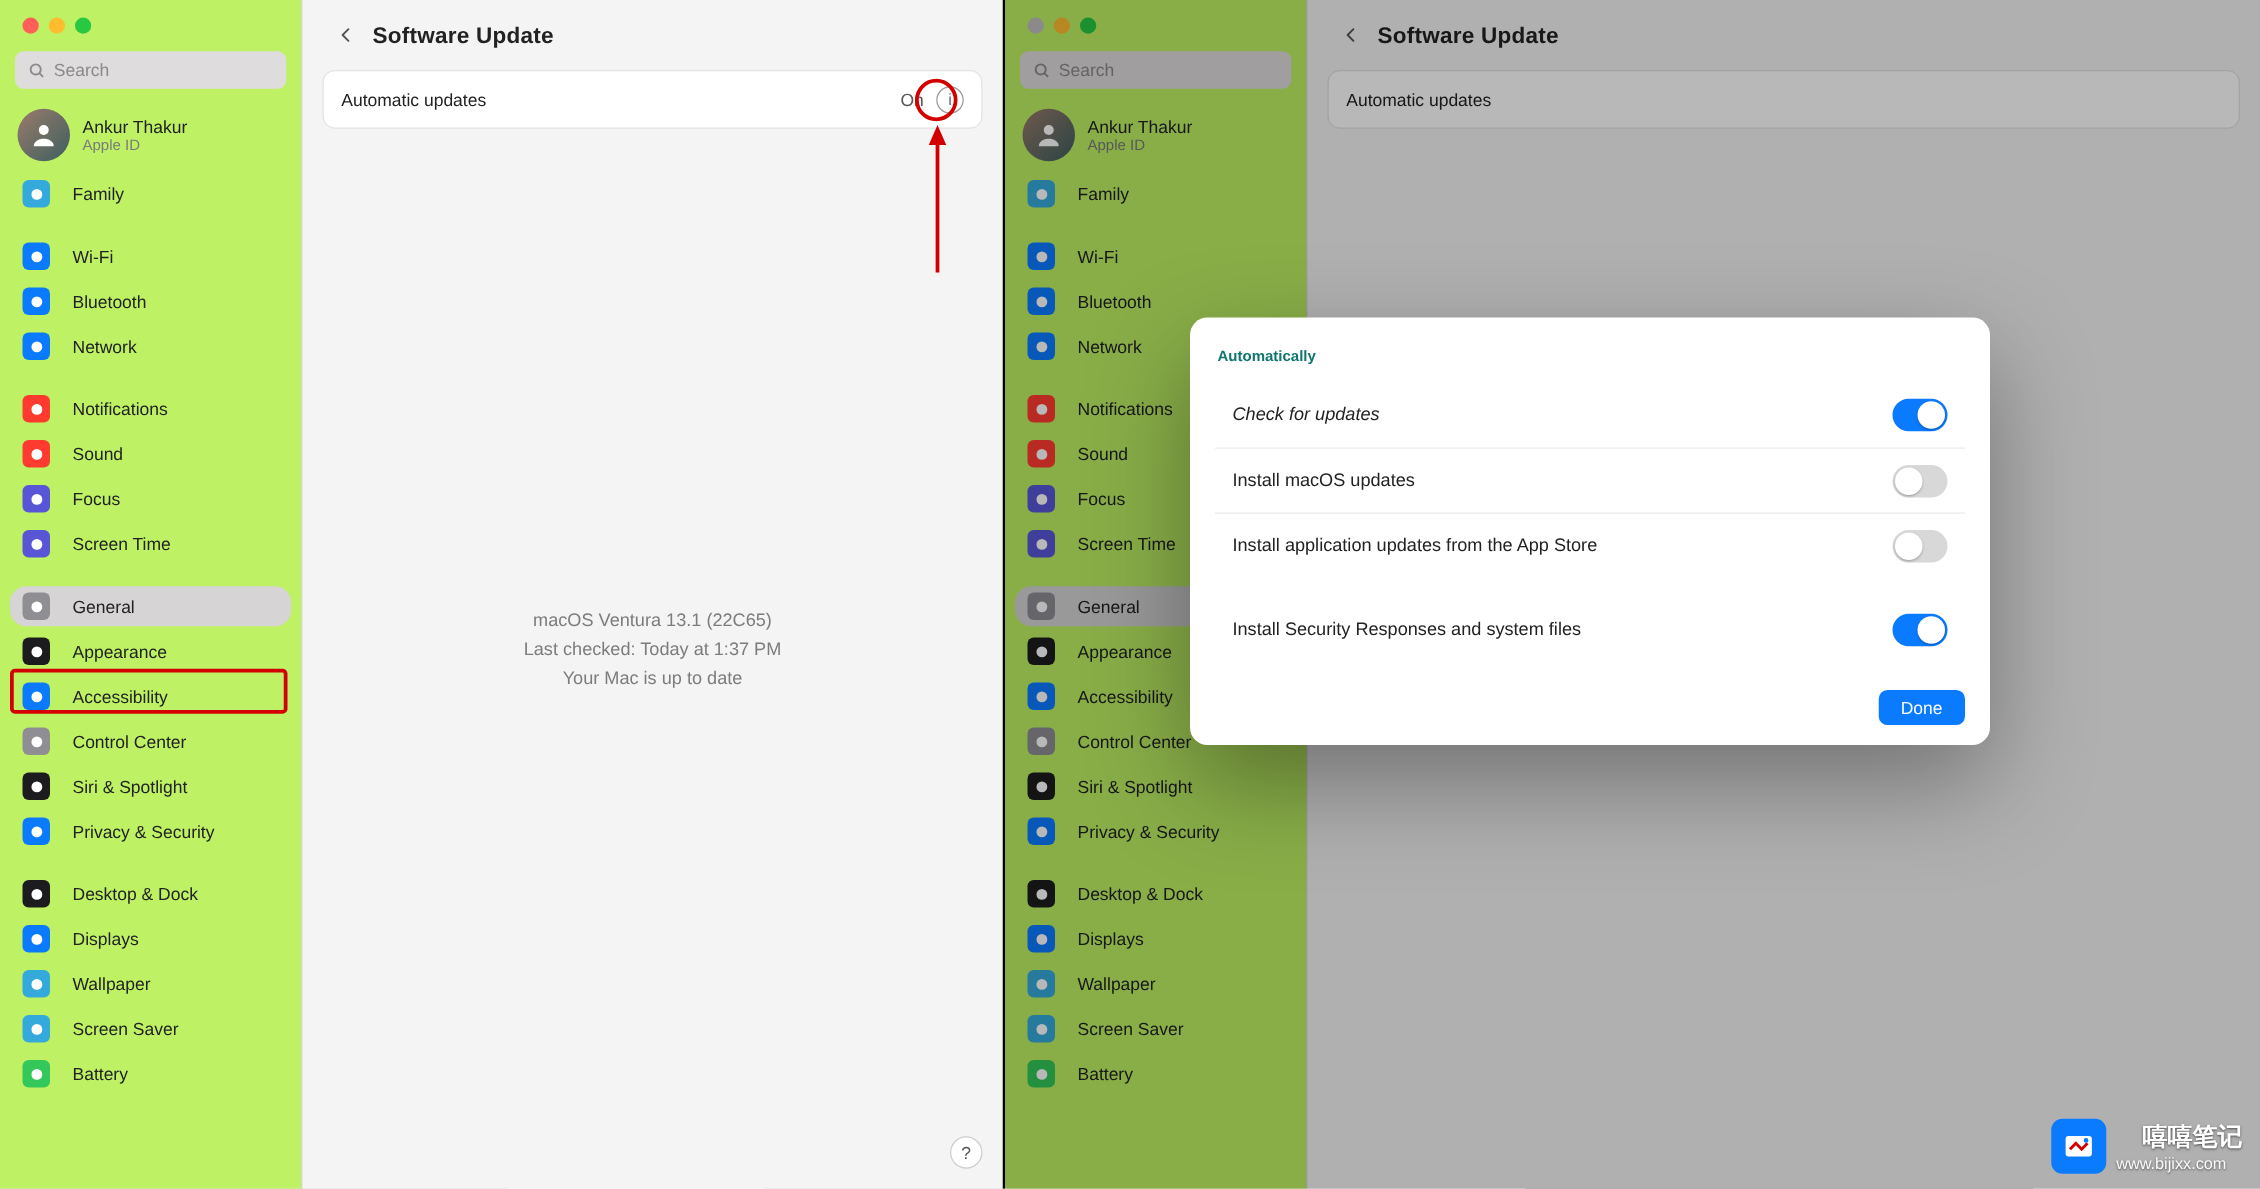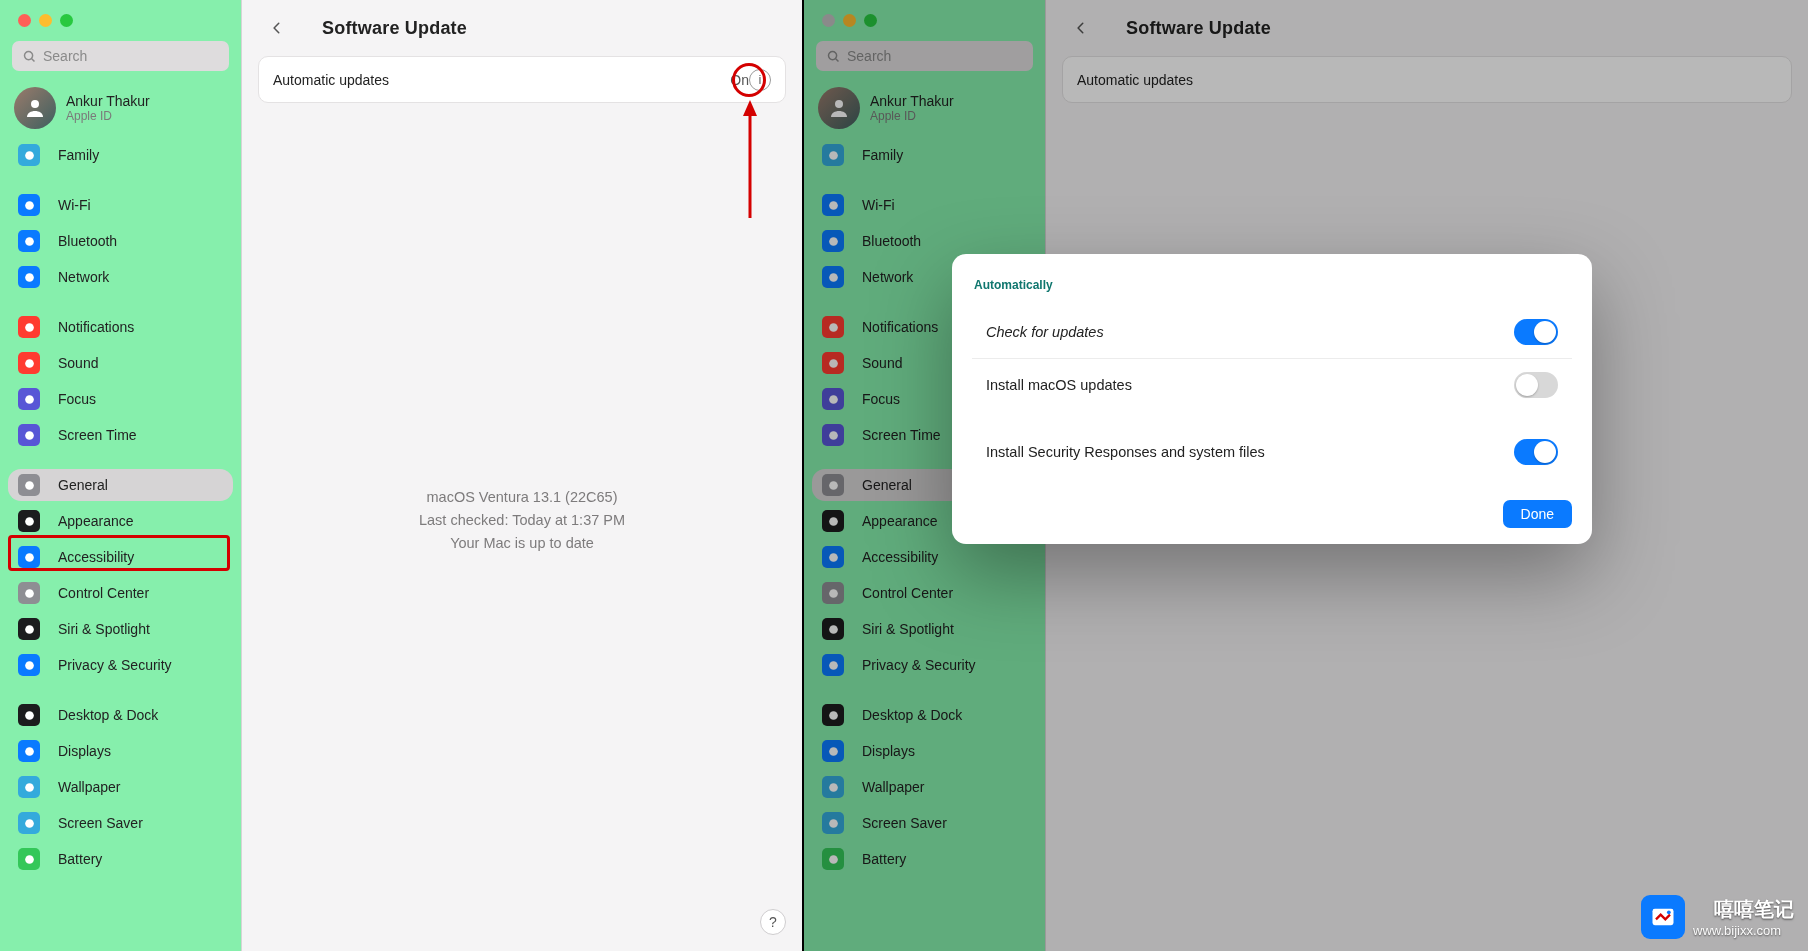--- a/index.html
+++ b/index.html
@@ -4,21 +4,21 @@
 <style>
   * { box-sizing: border-box; margin: 0; padding: 0; font-family: -apple-system, "SF Pro Text", "Helvetica Neue", Arial, sans-serif; }
   html, body { width: 1808px; height: 951px; overflow: hidden; }
   body { display: flex; background:#f0f0f0; }
 
   .panel { position: relative; height: 951px; display:flex; }
   .left-panel { width: 804px; border-right: 2px solid #000; }
   .right-panel { width: 1004px; }
   .dimmer { position:absolute; inset:0; background:rgba(0,0,0,0.28); z-index:5; pointer-events:none;}
 
-  .sidebar { width: 242px; background:#86efac; border-right:1px solid #d6d4d5; display:flex; flex-direction:column; padding:0; }
+  .sidebar { width: 242px; background:#bef264; border-right:1px solid #d6d4d5; display:flex; flex-direction:column; padding:0; }
   .traffic { display:flex; gap:8px; padding:14px 14px 6px 18px; }
   .tl { width:13px; height:13px; border-radius:50%; }
   .tl.red{background:#ff5f57;} .tl.yellow{background:#febc2e;} .tl.green{background:#28c840;}
   .tl.gray{background:#bfbfbf;}
 
   .search-wrap{ padding:8px 12px 6px 12px;}
   .search { display:flex; align-items:center; gap:6px; width:100%; height:30px; border-radius:7px; background:#dedcdd; padding:0 10px; color:#8a8a8a;}
   .search svg{flex:0 0 auto;}
   .search span{font-size:14px;}
 
@@ -31,28 +31,28 @@
   .sb-group.tight{padding-top:0;}
   .sb-spacer{height:14px;}
   .sb-item{display:flex;align-items:center;gap:18px;height:32px;padding:0 10px;border-radius:7px;cursor:default;}
   .sb-item.selected{background:#d6d4d5;border-radius:13px;}
   .sb-item .icon{width:22px;height:22px;border-radius:5px;display:flex;align-items:center;justify-content:center;font-size:13px;color:#fff;flex:0 0 22px;}
   .sb-item .label{font-size:14px;color:#222;}
 
   .hl-red{position:absolute; border:3px solid #d40000; border-radius:4px; pointer-events:none; z-index:3;}
 
   .main{flex:1; background:#f5f4f5; display:flex; flex-direction:column; position:relative;}
-  .header{display:flex;align-items:center;gap:30px;height:56px;padding:16px 20px;}
+  .header{display:flex;align-items:center;gap:6px;height:56px;padding:16px 20px;}
   .back-btn{width:30px;height:30px;display:flex;align-items:center;justify-content:center;color:#666;border-radius:6px;}
   .title{font-size:18px;font-weight:700;color:#222;letter-spacing:.2px;}
 
   .card{margin:0 16px; background:#fff; border:1px solid #e4e2e3; border-radius:10px;}
   .row{display:flex;align-items:center;justify-content:space-between;height:45px;padding:0 14px;}
   .row .l{font-size:14px;color:#222;}
-  .row .r{display:flex;align-items:center;color:#555;font-size:14px;}
+  .row .r{display:flex;align-items:center;gap:10px;color:#555;font-size:14px;}
   .info-btn{width:22px;height:22px;border:1.5px solid #9a9a9a;border-radius:50%;display:flex;align-items:center;justify-content:center;color:#6a6a6a;font-size:13px;}
 
   .circle-red{position:absolute;border:3px solid #d40000;border-radius:50%;width:34px;height:34px;pointer-events:none;z-index:3;}
   .arrow-red{position:absolute;z-index:3;color:#d40000;}
   .arrow-red .shaft{stroke:#d40000;stroke-width:3;}
   .arrow-red .head{fill:#d40000;}
 
   .status-block{position:absolute;left:0;right:0;top:486px;text-align:center;color:#7d7b7c;font-size:14.5px;line-height:1.6;}
 
   .help-btn{position:absolute;right:16px;bottom:16px;width:26px;height:26px;border-radius:50%;border:1px solid #cfcdcf;background:#fff;display:flex;align-items:center;justify-content:center;color:#555;font-size:14px;}
@@ -606,20 +606,26 @@
             <div class="switch on">
               <div class="knob"></div>
             </div>
           </div>
           <div class="dlg-row">
             <div style="font-size: 14.5px; color: rgb(34, 34, 34);">Install macOS updates</div>
             <div class="switch">
               <div class="knob"></div>
             </div>
           </div>
+          <div class="dlg-row">
+            <div style="font-size: 14.5px; color: rgb(34, 34, 34);">Install application updates from the App Store</div>
+            <div class="switch">
+              <div class="knob"></div>
+            </div>
+          </div>
         </div>
         <div style="height: 16px;"></div>
         <div class="dlg-card">
           <div class="dlg-row">
             <div style="font-size: 14.5px; color: rgb(34, 34, 34);">Install Security Responses and system files</div>
             <div class="switch on">
               <div class="knob"></div>
             </div>
           </div>
         </div>

